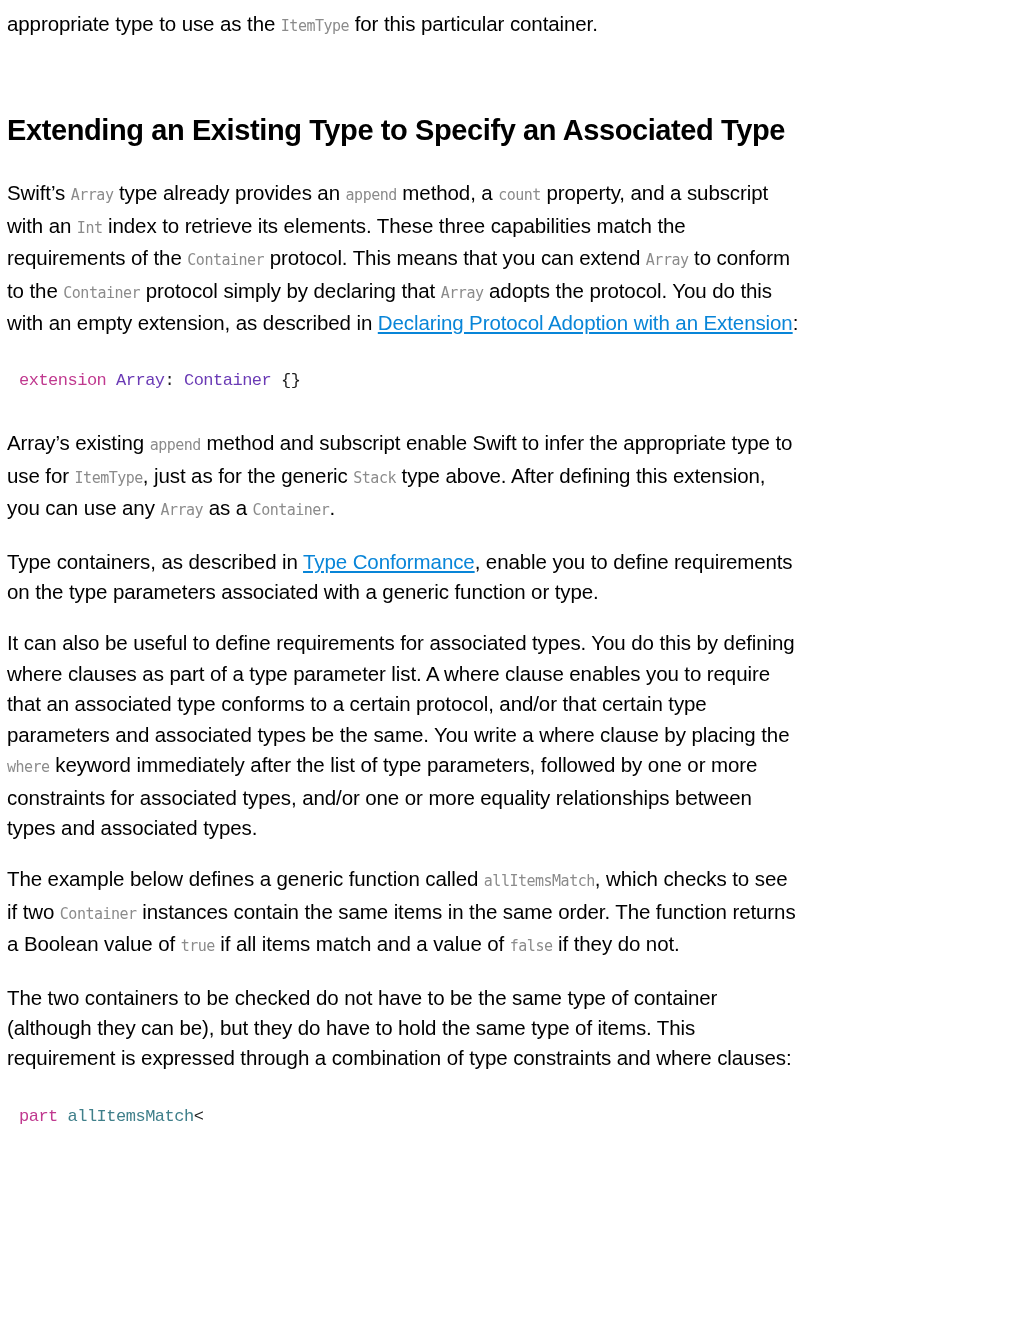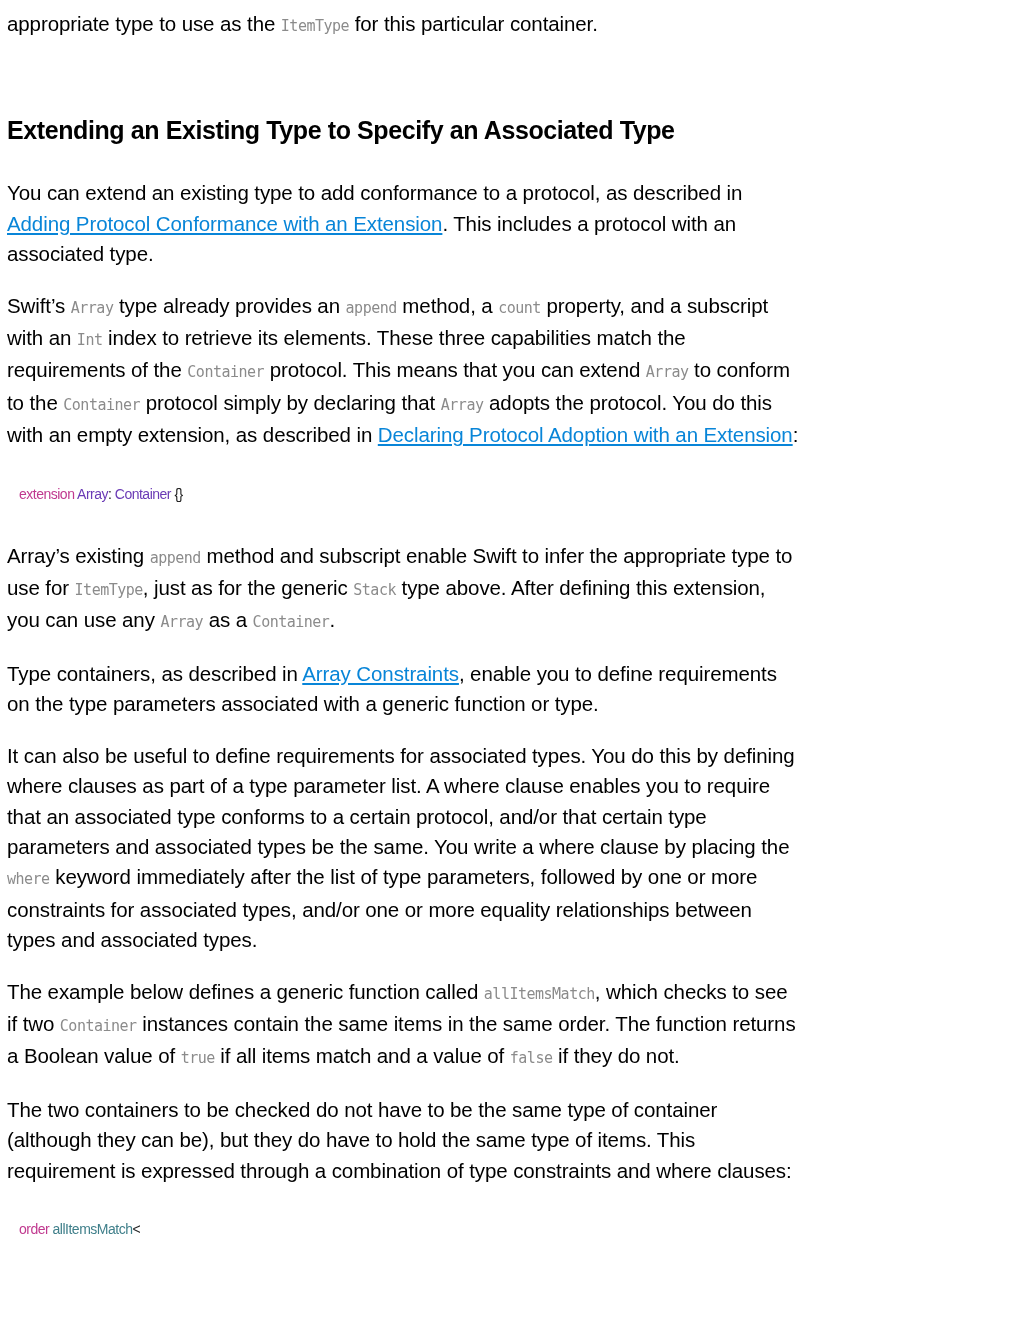--- a/index.html
+++ b/index.html
@@ -21,42 +21,42 @@
     padding: 9px 8px 0 7px;
   }
   .para {
     font-size: 20.5px;
     line-height: 30.4px;
     letter-spacing: -0.1px;
     margin: 0 0 21px 0;
     color: var(--text, #000000);
   }
   .heading {
-    font-size: 25px;
+    font-size: 29px;
     line-height: 31px;
     font-weight: bold;
     letter-spacing: -0.4px;
     margin: 74px 0 32px 0;
     color: var(--text, #000000);
   }
   .inline-code {
     font-family: "DejaVu Sans Mono", monospace;
     font-size: 15px;
     color: var(--inline-code, #8b8b8b);
     letter-spacing: -0.5px;
   }
   .doclink {
     color: var(--link, #0885d8);
     text-decoration: underline;
     cursor: pointer;
   }
   .codeblock {
     position: relative;
-    font-family: Liberation Sans, sans-serif;
-    font-size: 14px;
+    font-family: Liberation Mono, monospace;
+    font-size: 17px;
     line-height: 22px;
     letter-spacing: -0.5px;
     margin: 32px 0 36px 0;
     padding-left: 12px;
     color: var(--code-plain, #1c1c1c);
     white-space: pre;
   }
   .tok-kw   { color: var(--keyword, #c0398f); }
   .tok-type { color: var(--type, #6a3ab5); }
   .tok-fn   { color: var(--function, #3f7f8a); }
@@ -71,23 +71,22 @@
     z-index: -1;
   }
 </style>
 </head>
 <body style="background: rgb(255, 255, 255);">
 
 <div class="page">
   <div id="doc">
       <p class="para"><span>appropriate type to use as the </span><span class="inline-code">ItemType</span><span> for this particular container.</span></p>
       <h2 class="heading">Extending an Existing Type to Specify an Associated Type</h2>
-      <p class="para"><span>You can extend an existing type to add conformance to a protocol, as described in </span><a class="doclink">Adding Protocol Conformance with an Extension</a><span>. This includes a protocol with an associated type.</span></p>
       <p class="para"><span>Swift’s </span><span class="inline-code">Array</span><span> type already provides an </span><span class="inline-code">append</span><span> method, a </span><span class="inline-code">count</span><span> property, and a subscript with an </span><span class="inline-code">Int</span><span> index to retrieve its elements. These three capabilities match the requirements of the </span><span class="inline-code">Container</span><span> protocol. This means that you can extend </span><span class="inline-code">Array</span><span> to conform to the </span><span class="inline-code">Container</span><span> protocol simply by declaring that </span><span class="inline-code">Array</span><span> adopts the protocol. You do this with an empty extension, as described in </span><a class="doclink">Declaring Protocol Adoption with an Extension</a><span>:</span></p>
       <div class="codeblock"><span class="tok-kw">extension</span><span class="tok-plain"> </span><span class="tok-type">Array</span><span class="tok-plain">: </span><span class="tok-type">Container</span><span class="tok-plain"> {}</span></div>
       <p class="para"><span>Array’s existing </span><span class="inline-code">append</span><span> method and subscript enable Swift to infer the appropriate type to use for </span><span class="inline-code">ItemType</span><span>, just as for the generic </span><span class="inline-code">Stack</span><span> type above. After defining this extension, you can use any </span><span class="inline-code">Array</span><span> as a </span><span class="inline-code">Container</span><span>.</span></p>
-      <p class="para"><span>Type containers, as described in </span><a class="doclink">Array Constraints</a><span>, enable you to define requirements on the type parameters associated with a generic function or type.</span></p>
+      <p class="para"><span>Type containers, as described in </span><a class="doclink">Type Conformance</a><span>, enable you to define requirements on the type parameters associated with a generic function or type.</span></p>
       <p class="para"><span>It can also be useful to define requirements for associated types. You do this by defining where clauses as part of a type parameter list. A where clause enables you to require that an associated type conforms to a certain protocol, and/or that certain type parameters and associated types be the same. You write a where clause by placing the </span><span class="inline-code">where</span><span> keyword immediately after the list of type parameters, followed by one or more constraints for associated types, and/or one or more equality relationships between types and associated types.</span></p>
       <p class="para"><span>The example below defines a generic function called </span><span class="inline-code">allItemsMatch</span><span>, which checks to see if two </span><span class="inline-code">Container</span><span> instances contain the same items in the same order. The function returns a Boolean value of </span><span class="inline-code">true</span><span> if all items match and a value of </span><span class="inline-code">false</span><span> if they do not.</span></p>
       <p class="para"><span>The two containers to be checked do not have to be the same type of container (although they can be), but they do have to hold the same type of items. This requirement is expressed through a combination of type constraints and where clauses:</span></p>
-      <div class="codeblock"><div class="gutter-line"></div><span class="tok-kw">order</span><span class="tok-plain"> </span><span class="tok-fn">allItemsMatch</span><span class="tok-plain">&lt;</span></div>
+      <div class="codeblock"><div class="gutter-line"></div><span class="tok-kw">part</span><span class="tok-plain"> </span><span class="tok-fn">allItemsMatch</span><span class="tok-plain">&lt;</span></div>
     </div>
 </div>
 
 </body></html>

